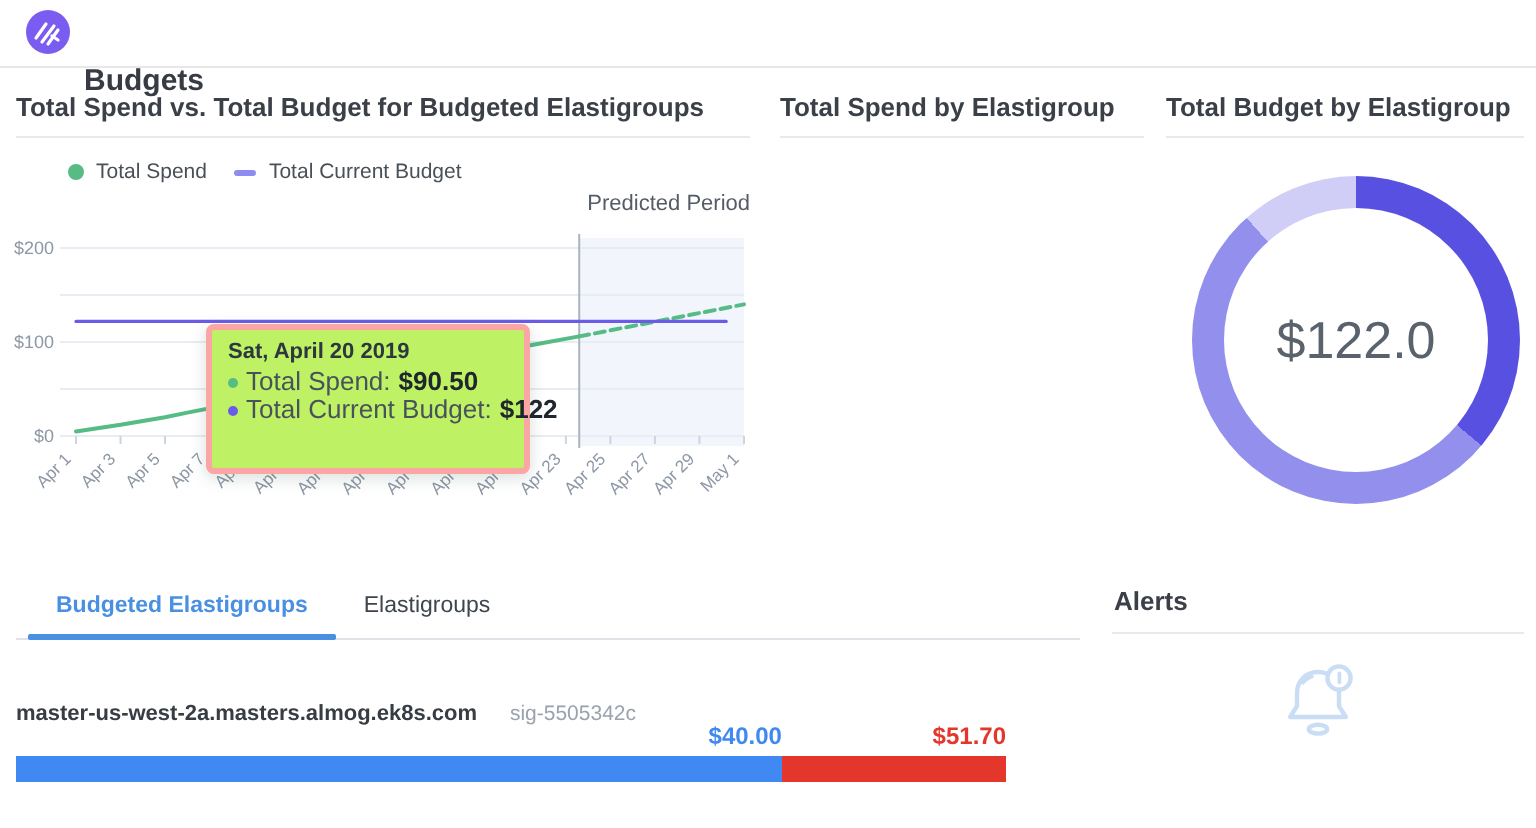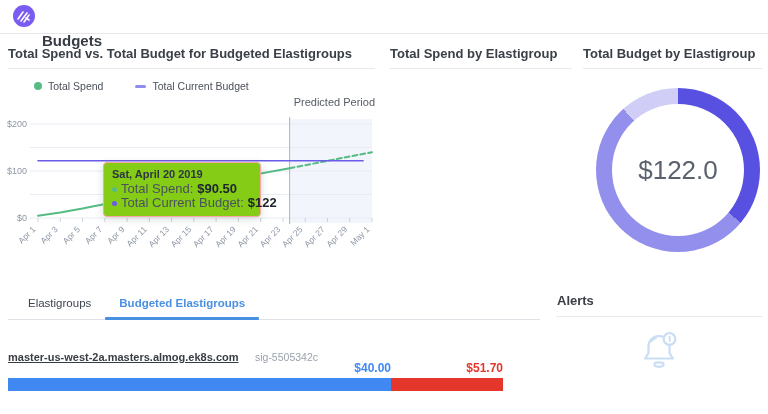--- a/index.html
+++ b/index.html
@@ -8,31 +8,31 @@
   
   .hdr{position:absolute;left:0;top:0;width:768px;height:33px;background:#fff;border-bottom:1px solid #e7e7ea;}
   .logo{position:absolute;left:13px;top:5px;width:22px;height:22px;display:block;cursor:pointer;}
   .hdr-title{position:absolute;left:42px;top:8px;font-size:15px;font-weight:700;color:#363b44;margin-top:24px;}
   
   .p-title{font-size:13px;font-weight:700;color:#3b4048;}
   .p-div{height:1px;background:#e9e9ec;}
   .p-chart{position:absolute;left:0;top:40px;width:383px;height:240px;}
   .p-chart .p-title{position:absolute;left:8px;top:6px;}
   .p-chart .p-div{position:absolute;left:8px;top:28px;width:367px;}
-  .legend{position:absolute;left:34px;top:40px;display:flex;gap:32px;font-size:10.5px;color:#4a5058;}
+  .legend{position:absolute;left:34px;top:40px;display:flex;gap:14px;font-size:10.5px;color:#4a5058;}
   .leg-item{display:flex;align-items:center;gap:6px;cursor:pointer;}
   .leg-dot{width:8px;height:8px;border-radius:50%;display:inline-block;}
   .leg-dash{width:11px;height:3px;border-radius:2px;display:inline-block;}
   .pred-label{position:absolute;right:396px;top:56px;font-size:11px;color:#555c66;
               width:120px;text-align:right;left:auto;}
   .p-chart .pred-label{right:8px;}
   .line-chart{position:absolute;left:0;top:72px;width:383px;height:168px;}
-  .tooltip{position:absolute;left:103px;top:122px;width:140px;background:#84cc16;
-           border:1px solid #fca5a5;border-radius:4px;box-shadow:0 2px 8px rgba(40,80,60,.18);
-           padding:5px 8px 6px;z-index:5;}
+  .tooltip{position:absolute;left:103px;top:122px;width:140px;background:#bef264;
+           border:3px solid #fca5a5;border-radius:4px;box-shadow:0 2px 8px rgba(40,80,60,.18);
+           padding:5px 8px 22px;z-index:5;}
   .tt-title{font-size:11px;font-weight:700;color:#2e3640;margin-bottom:2px;}
   .tt-row{font-size:13px;color:#49525c;display:flex;align-items:center;gap:4px;line-height:14px;white-space:nowrap;}
   .tt-row b{color:#20262e;}
   .tt-dot{width:5px;height:5px;border-radius:50%;display:inline-block;flex:none;}
   
   .p-spend{position:absolute;left:390px;top:40px;width:182px;height:240px;}
   .p-budget{position:absolute;left:583px;top:40px;width:179px;height:240px;}
   .p-spend .p-title,.p-budget .p-title{position:absolute;left:0;top:6px;}
   .p-spend .p-div,.p-budget .p-div{position:absolute;left:0;top:28px;width:100%;}
   .donut{position:absolute;left:13px;top:48px;width:164px;height:164px;border-radius:50%;}
@@ -40,21 +40,21 @@
         display:flex;align-items:center;justify-content:center;}
   .donut-val{font-size:26px;color:#5a626e;}
   
   .bottom-left{position:absolute;left:8px;top:285px;width:532px;height:120px;}
   .tabs{position:absolute;left:0;top:4px;width:532px;height:30px;border-bottom:1px solid #dfe2e6;display:flex;}
   .tab{position:relative;height:30px;line-height:28px;padding:0 14px;font-size:11.5px;color:#3f454d;cursor:pointer;}
   .tab:first-child{margin-left:6px;}
   .tab.active{color:#4a90e2;font-weight:700;}
   .tab.active::after{content:"";position:absolute;left:0;right:0;bottom:-1px;height:3px;background:#4a90e2;border-radius:1px;}
   .eg-row{position:absolute;left:0;top:62px;width:532px;}
-  .eg-name{font-size:11px;font-weight:700;color:#383d44;cursor:pointer;text-decoration:underline;}
+  .eg-name{font-size:11px;font-weight:700;color:#383d44;cursor:pointer;}
   .eg-sig{font-size:10.5px;color:#9aa2ad;margin-left:12px;}
   .bar-wrap{position:absolute;left:0;top:76px;width:495px;}
   .bar-label{position:absolute;top:0;font-size:12px;font-weight:700;}
   .bar{position:absolute;left:0;top:17px;width:100%;height:13px;display:flex;}
   .bar>div{height:100%;}
   
   .alerts{position:absolute;left:556px;top:285px;width:206px;height:125px;}
   .alerts .p-title{position:absolute;left:1px;top:8px;}
   .alerts .p-div{position:absolute;left:0;top:31px;width:206px;}
   .bell{position:absolute;left:80px;top:42px;width:46px;height:46px;}
@@ -173,22 +173,22 @@
     <div class="p-div"></div>
     <div class="donut" id="budget-donut" style="background: conic-gradient(rgb(87, 80, 224) 0deg, rgb(87, 80, 224) 130.1deg, rgb(147, 143, 236) 130.1deg, rgb(147, 143, 236) 318.1deg, rgb(208, 205, 246) 318.1deg, rgb(208, 205, 246) 360deg);">
       <div class="hole">
         <span class="donut-val">$122.0</span>
       </div>
     </div>
   </section>
 
   <section class="bottom-left">
     <div class="tabs">
+      <div class="tab active">Budgeted Elastigroups</div>
       <div class="tab">Elastigroups</div>
-      <div class="tab active">Budgeted Elastigroups</div>
     </div>
     <div class="eg-row">
       <span class="eg-name">master-us-west-2a.masters.almog.ek8s.com</span>
       <span class="eg-sig">sig-5505342c</span>
     </div>
     <div class="bar-wrap">
       <span class="bar-label" id="budget-label" style="right: 22.6306%; color: rgb(65, 137, 242);">$40.00</span>
       <span class="bar-label" id="total-label" style="right: 0px; color: rgb(229, 54, 43);">$51.70</span>
       <div class="bar">
         <div id="bar-blue" style="width: 77.3694%; background: rgb(65, 137, 242);"></div>

